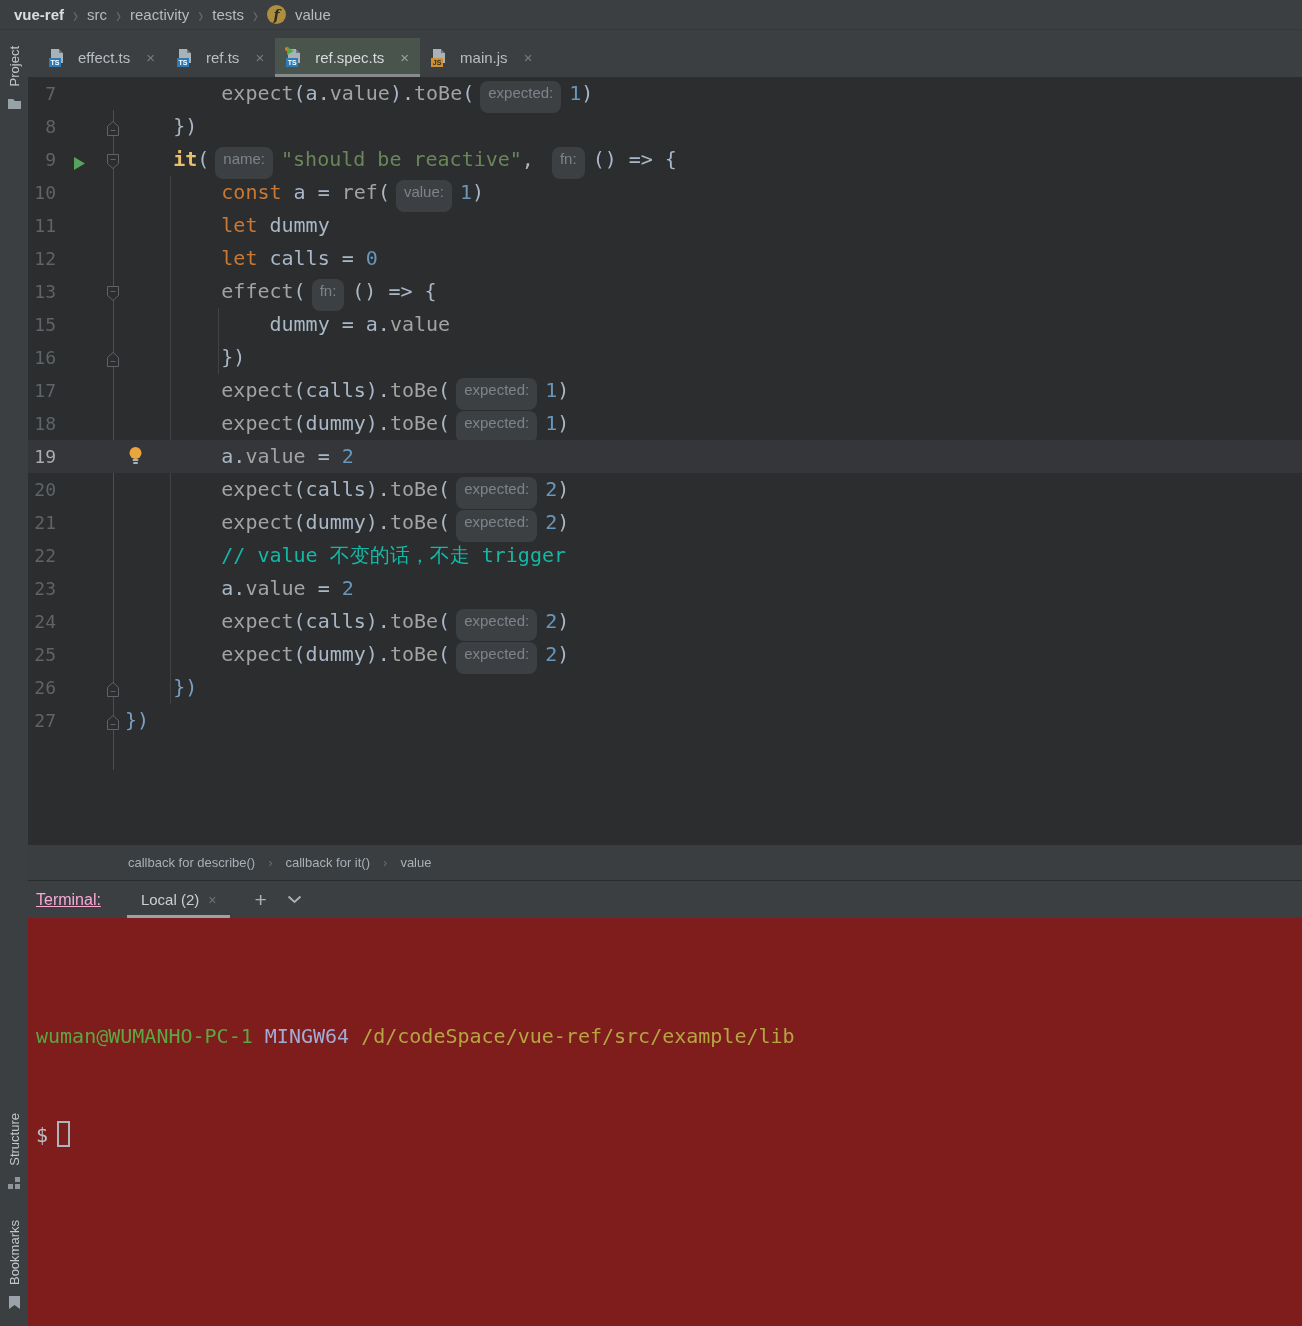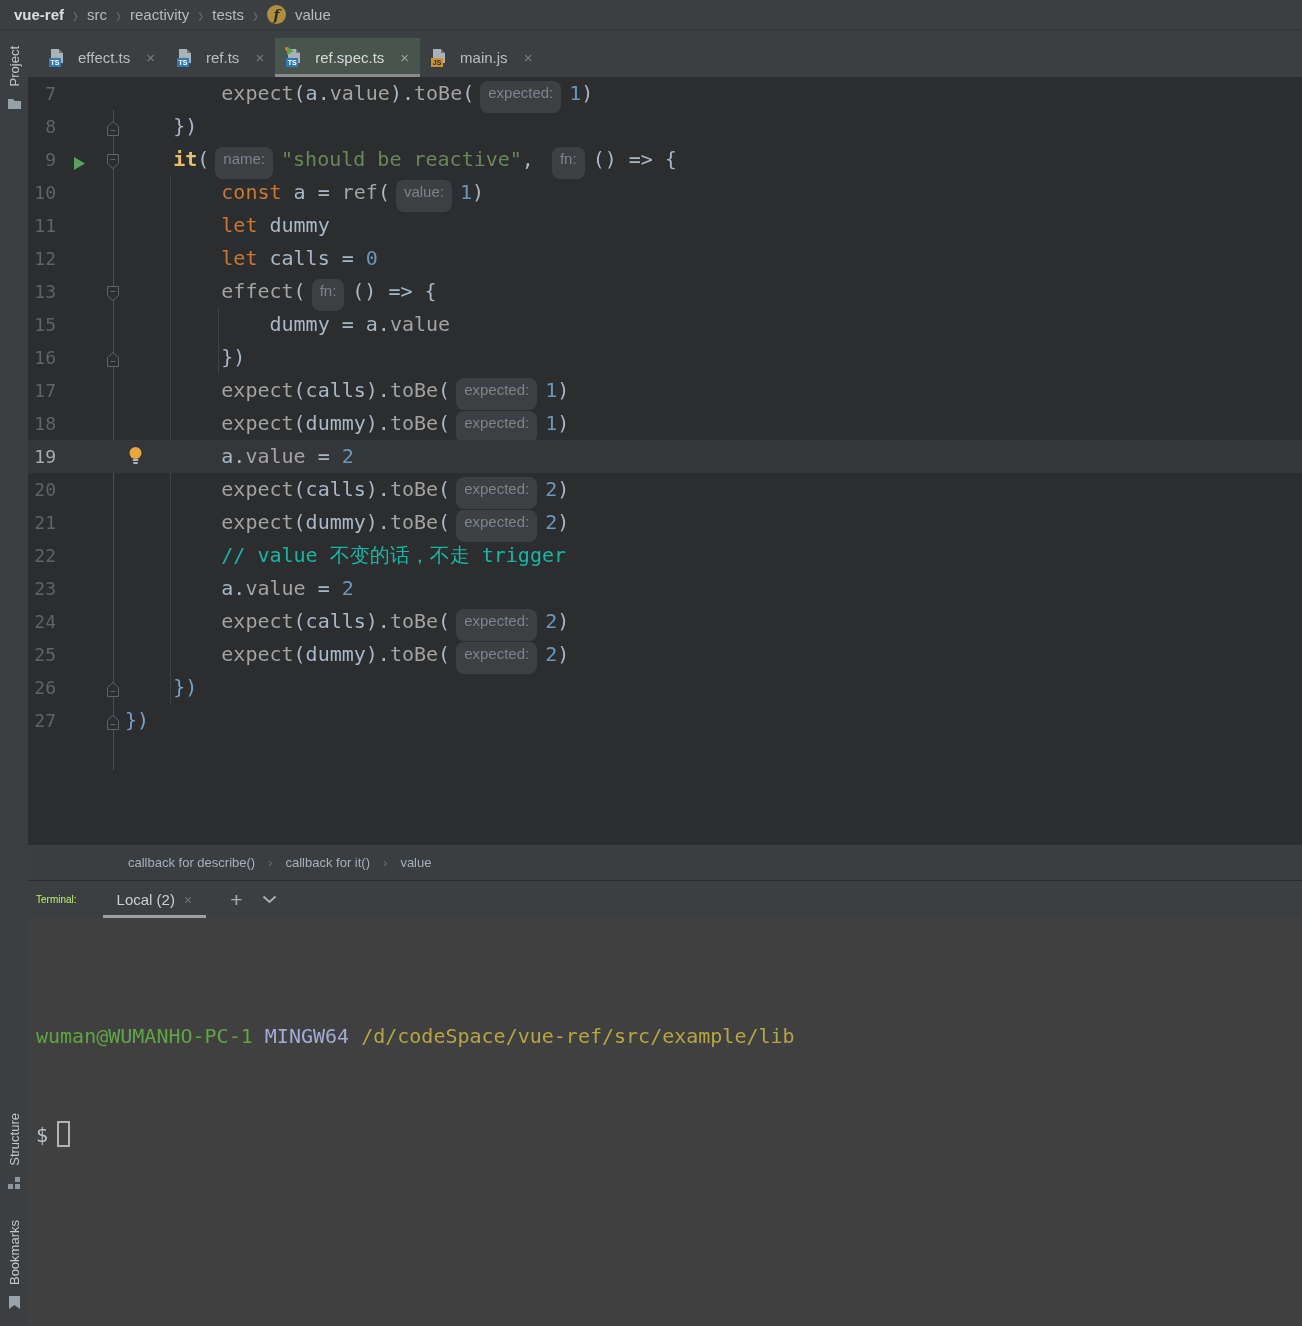--- a/index.html
+++ b/index.html
@@ -76,29 +76,29 @@
 
   
   .crumbs { height:36px; background:#3B3E40; border-bottom:1px solid #2A2C2E;
             display:flex; align-items:center; gap:13px; padding-left:100px;
             font-size:13px; color:#A7B0B7; flex:0 0 auto; }
   .crumbs .sep { color:#696E71; }
 
   
   .termbar { height:37px; background:#3C3F41; display:flex; align-items:center;
              padding-left:8px; flex:0 0 auto; }
-  .termbar .tlabel { color:#bef264; font-size:10px; }
+  .termbar .tlabel { color:#f9a8d4; font-size:16px;text-decoration:underline; }
   .term-tab { height:100%; display:flex; align-items:center; gap:9px; padding:0 14px;
               margin-left:26px; position:relative; color:#CBCFD2; font-size:15px; }
   .term-tab::after { content:""; position:absolute; left:0; right:0; bottom:0; height:3px;
                      background:#9CA1A4; }
   .term-tab .close { color:#6F7478; font-size:14px; }
   .term-plus { color:#A9AEB2; font-size:21px; margin-left:24px; line-height:20px; }
   .term-chevron { margin-left:20px; display:flex; align-items:center; }
-  .termbody { flex:1 1 auto; background:#404040; font-family:"DejaVu Sans Mono",monospace;
+  .termbody { flex:1 1 auto; background:#7f1d1d; font-family:"DejaVu Sans Mono",monospace;
               font-size:20px; line-height:33px; padding:36px 0 0 8px; white-space:pre; }
   .p-user { color:#5EA642; } .p-env { color:#A2ABD4; } .p-path { color:#B5A642; }
   .p-sym { color:#BAC1C6; }
   .cursor { display:inline-block; width:13px; height:26px; border:2px solid #ADB5BA;
             vertical-align:-5px; margin-left:9px; }
 </style>
 </head>
 <body>
 
 <div class="app">

